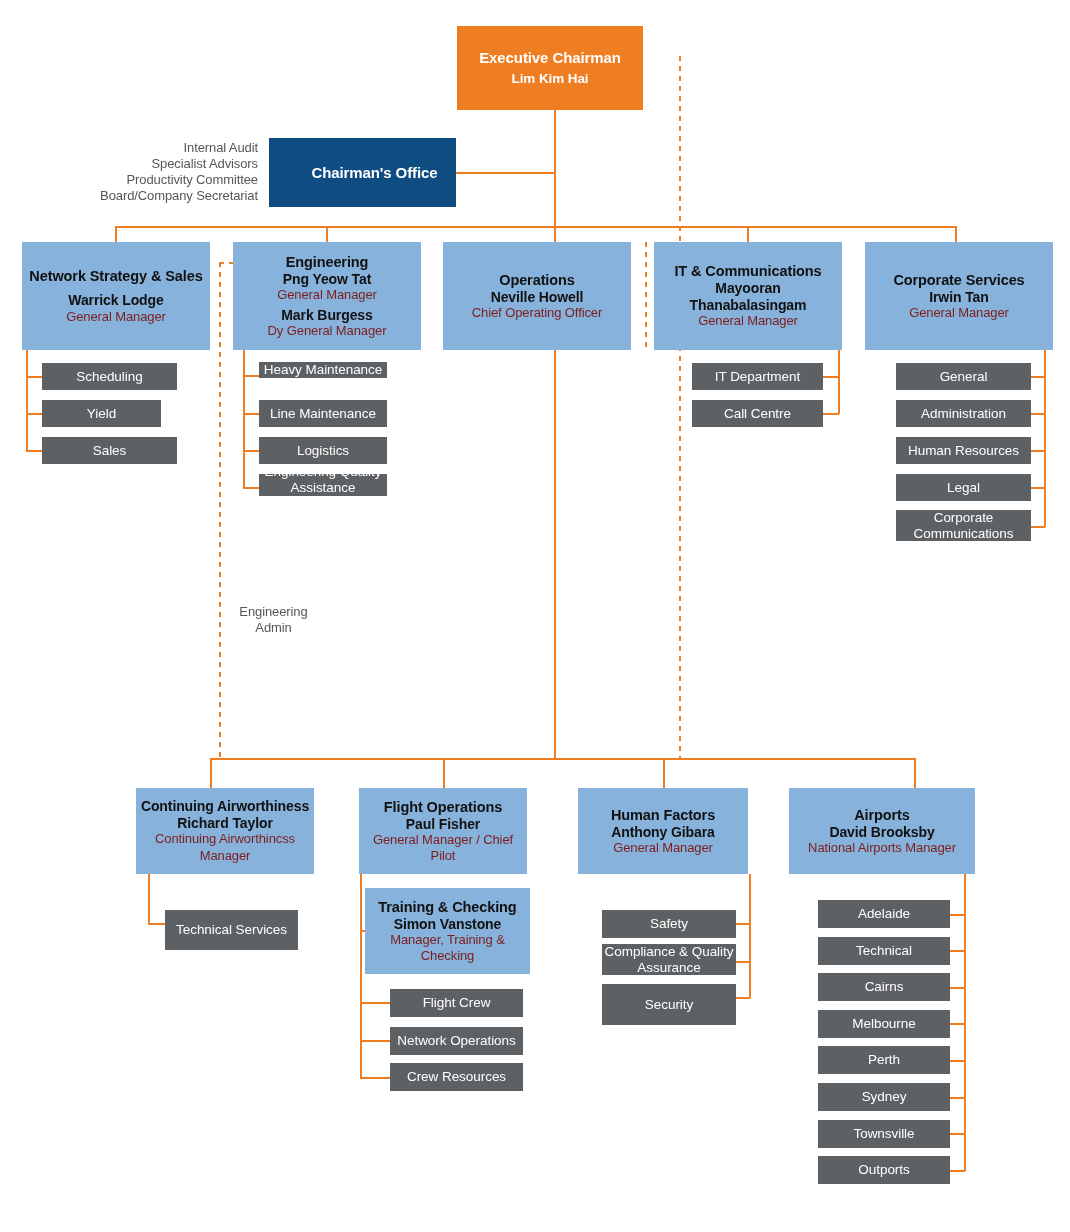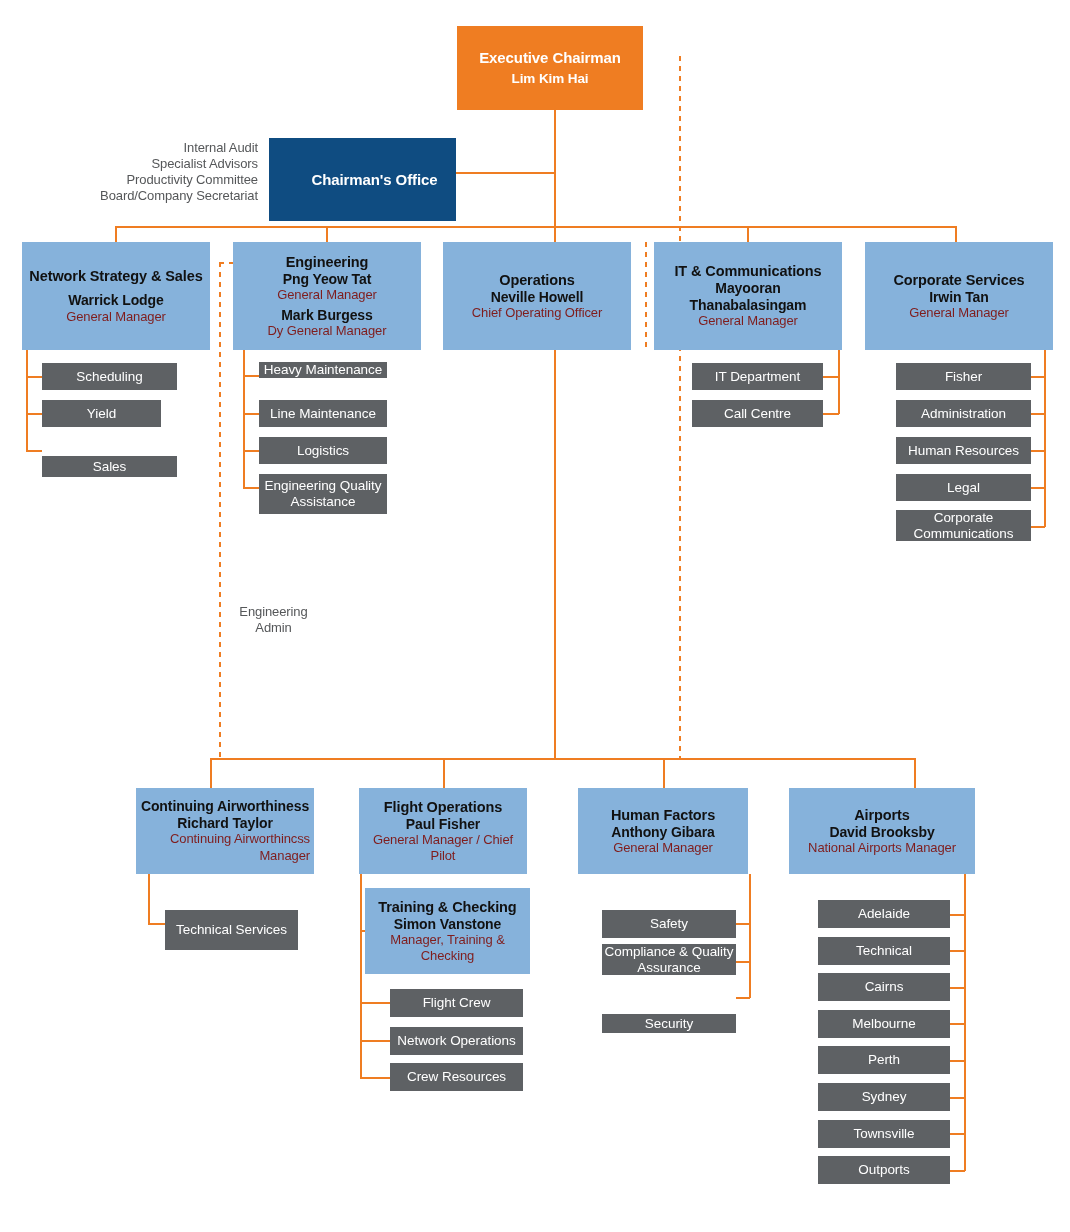--- a/index.html
+++ b/index.html
@@ -182,21 +182,21 @@
   <div class="ln ln-h" style="left:950px; top:1060px; width:15px;"></div>
   <div class="ln ln-h" style="left:950px; top:1097px; width:15px;"></div>
   <div class="ln ln-h" style="left:950px; top:1133px; width:15px;"></div>
   <div class="ln ln-h" style="left:950px; top:1170px; width:15px;"></div>
 
   <div class="box box-orange" style="left:457px; top:26px; width:186px; height:84px;">
     <div class="t-title">Executive Chairman</div>
     <div class="t-name" style="color:#ffffff; margin-top:5px;">Lim Kim Hai</div>
   </div>
 
-  <div class="box box-darkblue" style="left:269px; top:138px; width:187px; height:83px;padding-left:24px;">
+  <div class="box box-darkblue" style="left:269px; top:138px; width:187px; height:69px;padding-left:24px;">
     <div class="t-title">Chairman's Office</div>
   </div>
 
   <div class="free-label right" style="left:58px; top:140px; width:200px;">Internal Audit<br>Specialist Advisors<br>Productivity Committee<br>Board/Company Secretariat</div>
 
   <div class="box box-blue" style="left:22px; top:242px; width:188px; height:108px; padding:6px 6px;">
     <div class="t-title">Network Strategy &amp; Sales</div>
     <div class="gap-sm"></div>
     <div class="t-name">Warrick Lodge</div>
     <div class="t-role">General Manager</div>
@@ -227,66 +227,66 @@
     <div class="t-name">Irwin Tan</div>
     <div class="t-role">General Manager</div>
   </div>
 
   <div class="box box-gray" style="left:42px; top:363px; width:135px; height:27px;">
     <div class="t-sub">Scheduling</div>
   </div>
   <div class="box box-gray" style="left:42px; top:400px; width:119px; height:27px;">
     <div class="t-sub">Yield</div>
   </div>
-  <div class="box box-gray" style="left:42px; top:456px; width:135px; height:21px;align-items:center;">
+  <div class="box box-gray" style="left:42px; top:437px; width:135px; height:27px;align-items:center;">
     <div class="t-sub">Sales</div>
   </div>
 
   <div class="box box-gray" style="left:259px; top:362px; width:128px; height:16px;">
     <div class="t-sub">Heavy Maintenance</div>
   </div>
   <div class="box box-gray" style="left:259px; top:400px; width:128px; height:27px;">
     <div class="t-sub">Line Maintenance</div>
   </div>
   <div class="box box-gray" style="left:259px; top:437px; width:128px; height:27px;">
     <div class="t-sub">Logistics</div>
   </div>
-  <div class="box box-gray" style="left:259px; top:474px; width:128px; height:40px;">
+  <div class="box box-gray" style="left:259px; top:474px; width:128px; height:22px;justify-content:flex-end;">
     <div class="t-sub">Engineering Quality Assistance</div>
   </div>
 
   <div class="box box-gray" style="left:692px; top:363px; width:131px; height:27px;">
     <div class="t-sub">IT Department</div>
   </div>
   <div class="box box-gray" style="left:692px; top:400px; width:131px; height:27px;">
     <div class="t-sub">Call Centre</div>
   </div>
 
   <div class="box box-gray" style="left:896px; top:363px; width:135px; height:27px;">
-    <div class="t-sub">Fisher</div>
+    <div class="t-sub">General</div>
   </div>
   <div class="box box-gray" style="left:896px; top:400px; width:135px; height:27px;">
     <div class="t-sub">Administration</div>
   </div>
   <div class="box box-gray" style="left:896px; top:437px; width:135px; height:27px;">
     <div class="t-sub">Human Resources</div>
   </div>
   <div class="box box-gray" style="left:896px; top:474px; width:135px; height:27px;">
     <div class="t-sub">Legal</div>
   </div>
   <div class="box box-gray" style="left:896px; top:510px; width:135px; height:31px;">
     <div class="t-sub">Corporate Communications</div>
   </div>
 
   <div class="free-label center" style="left:221px; top:604px; width:105px;">Engineering<br>Admin</div>
 
   <div class="box box-blue" style="left:136px; top:788px; width:178px; height:86px; padding:4px 4px;">
     <div class="t-title" style="font-size:14px;">Continuing Airworthiness</div>
     <div class="t-name">Richard Taylor</div>
-    <div class="t-role" style="line-height:1.25;text-align:right;">Continuing Airworthincss Manager</div>
+    <div class="t-role" style="line-height:1.25;">Continuing Airworthincss Manager</div>
   </div>
 
   <div class="box box-blue" style="left:359px; top:788px; width:168px; height:86px; padding:4px 1px;">
     <div class="t-title">Flight Operations</div>
     <div class="t-name">Paul Fisher</div>
     <div class="t-role">General Manager / Chief Pilot</div>
   </div>
 
   <div class="box box-blue" style="left:578px; top:788px; width:170px; height:86px; padding:4px 4px;">
     <div class="t-title">Human Factors</div>
@@ -319,21 +319,21 @@
   <div class="box box-gray" style="left:390px; top:1063px; width:133px; height:28px;">
     <div class="t-sub">Crew Resources</div>
   </div>
 
   <div class="box box-gray" style="left:602px; top:910px; width:134px; height:28px;">
     <div class="t-sub">Safety</div>
   </div>
   <div class="box box-gray" style="left:602px; top:944px; width:134px; height:31px;">
     <div class="t-sub">Compliance &amp; Quality Assurance</div>
   </div>
-  <div class="box box-gray" style="left:602px; top:984px; width:134px; height:19px;margin-top:30px;">
+  <div class="box box-gray" style="left:602px; top:984px; width:134px; height:41px;">
     <div class="t-sub">Security</div>
   </div>
 
   <div class="box box-gray" style="left:818px; top:900px; width:132px; height:28px;">
     <div class="t-sub">Adelaide</div>
   </div>
   <div class="box box-gray" style="left:818px; top:937px; width:132px; height:28px;">
     <div class="t-sub">Technical</div>
   </div>
   <div class="box box-gray" style="left:818px; top:973px; width:132px; height:28px;">

